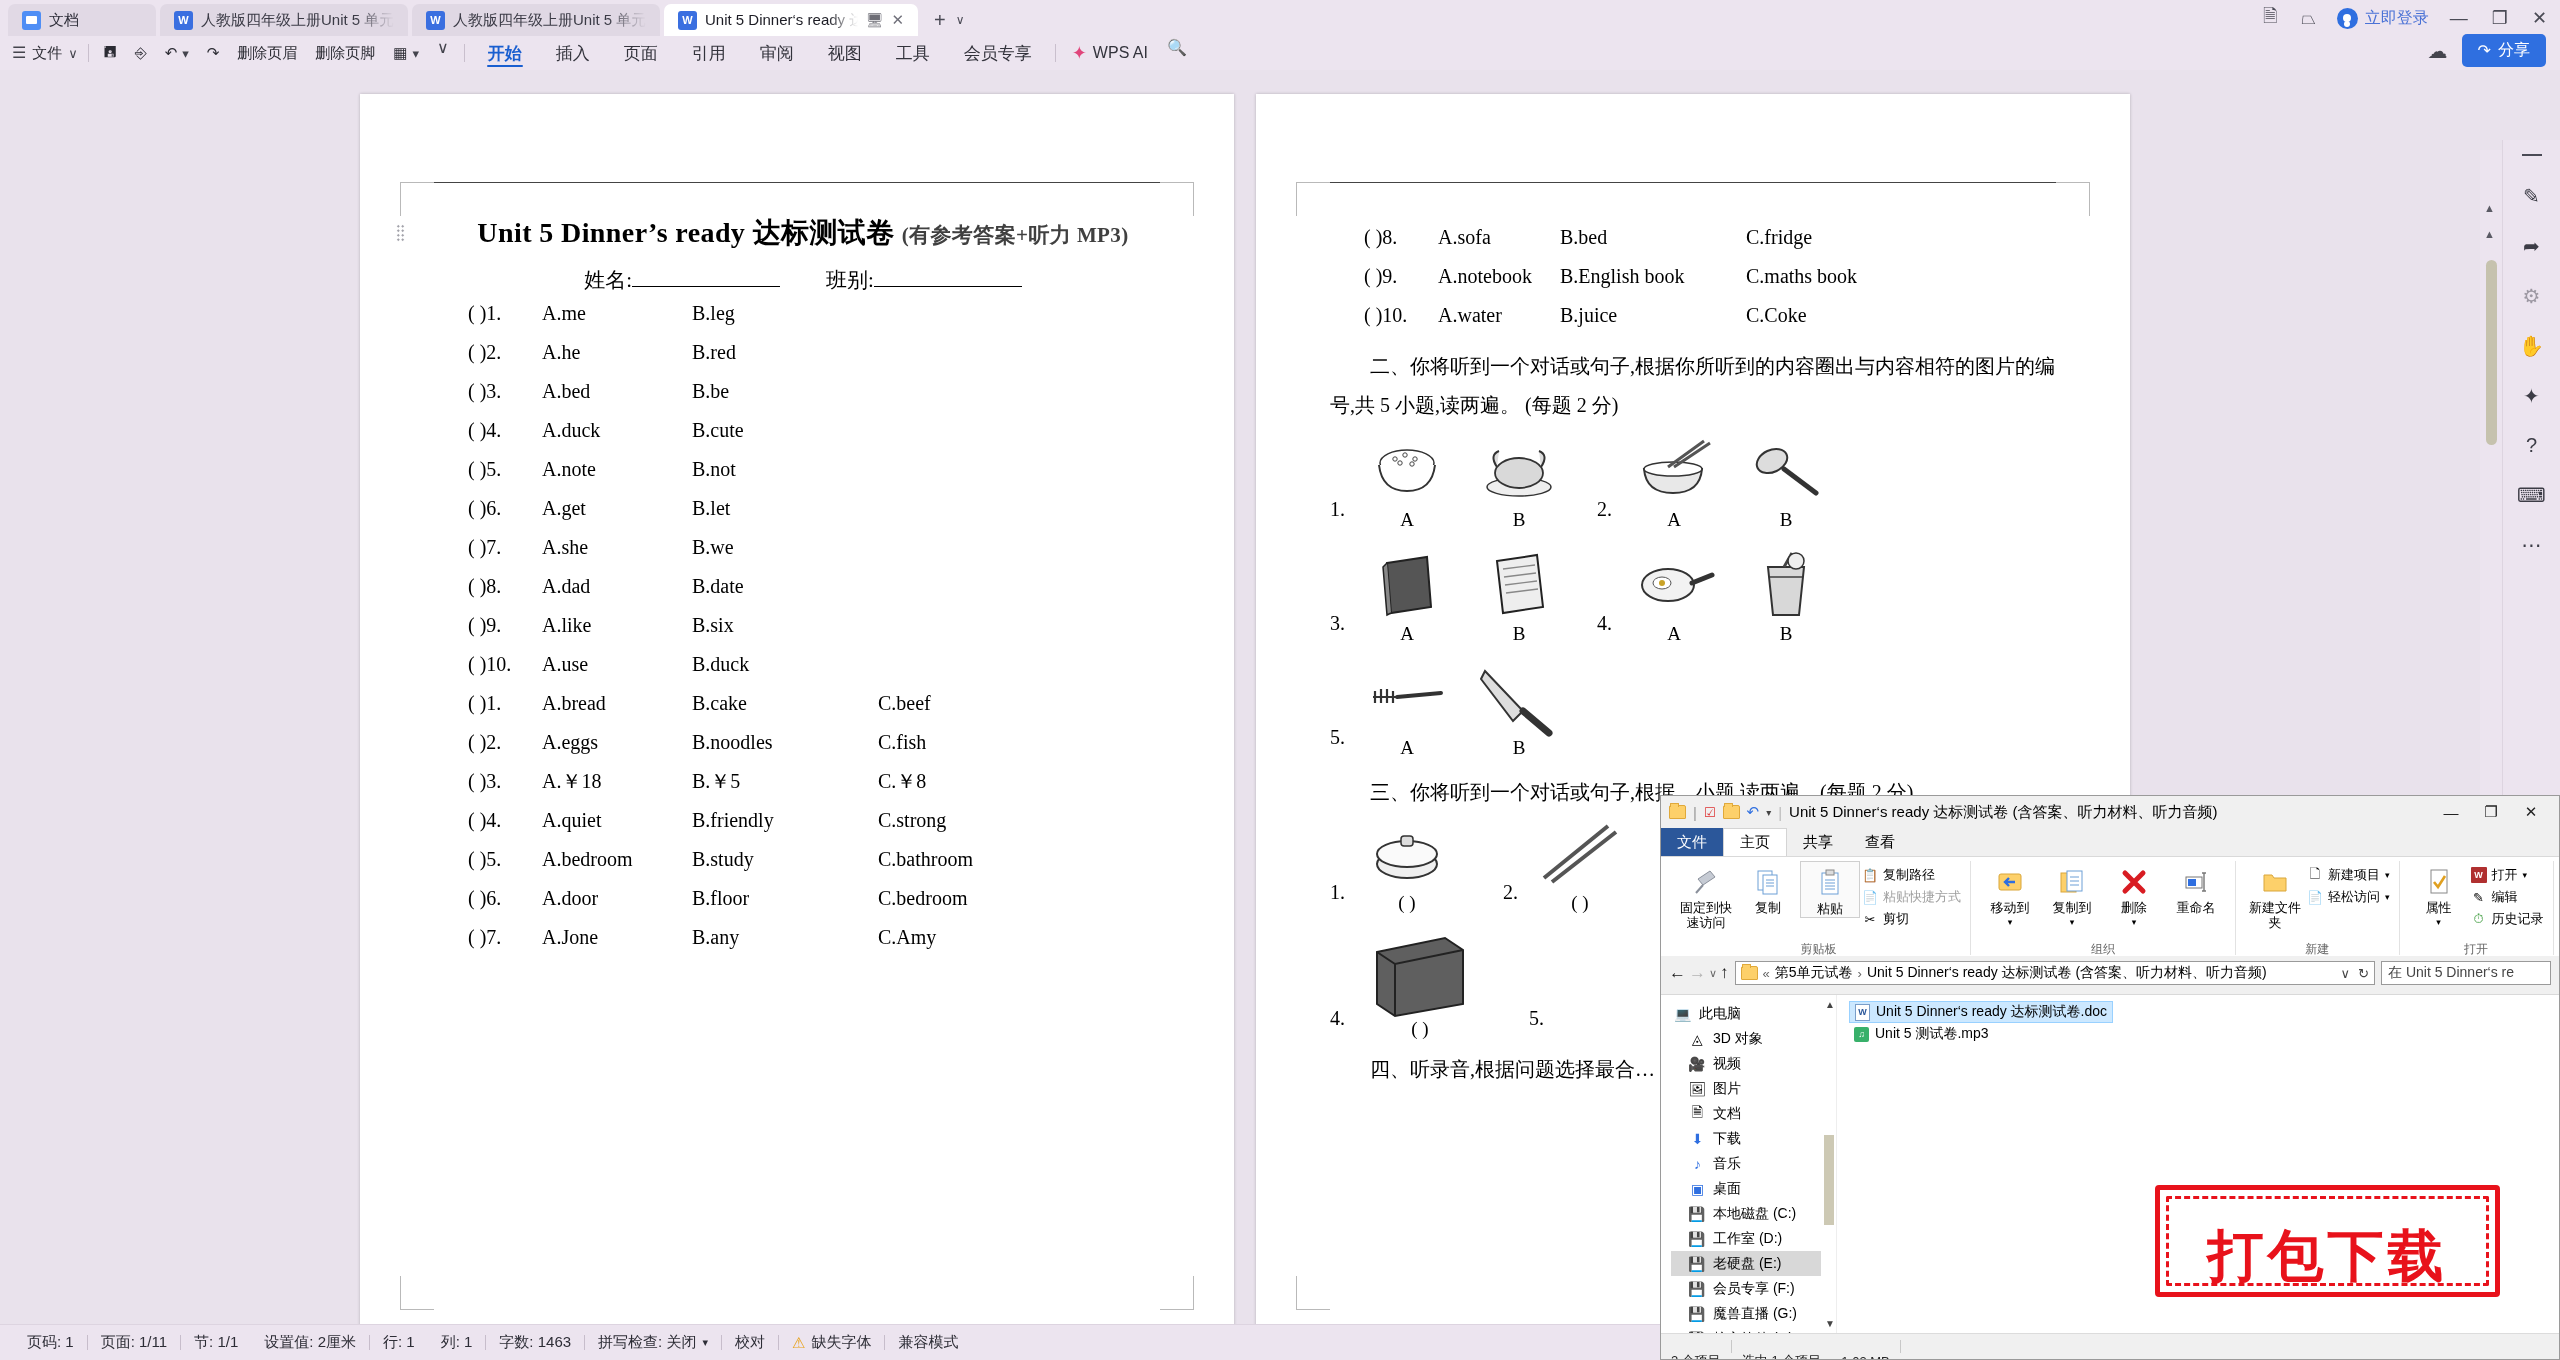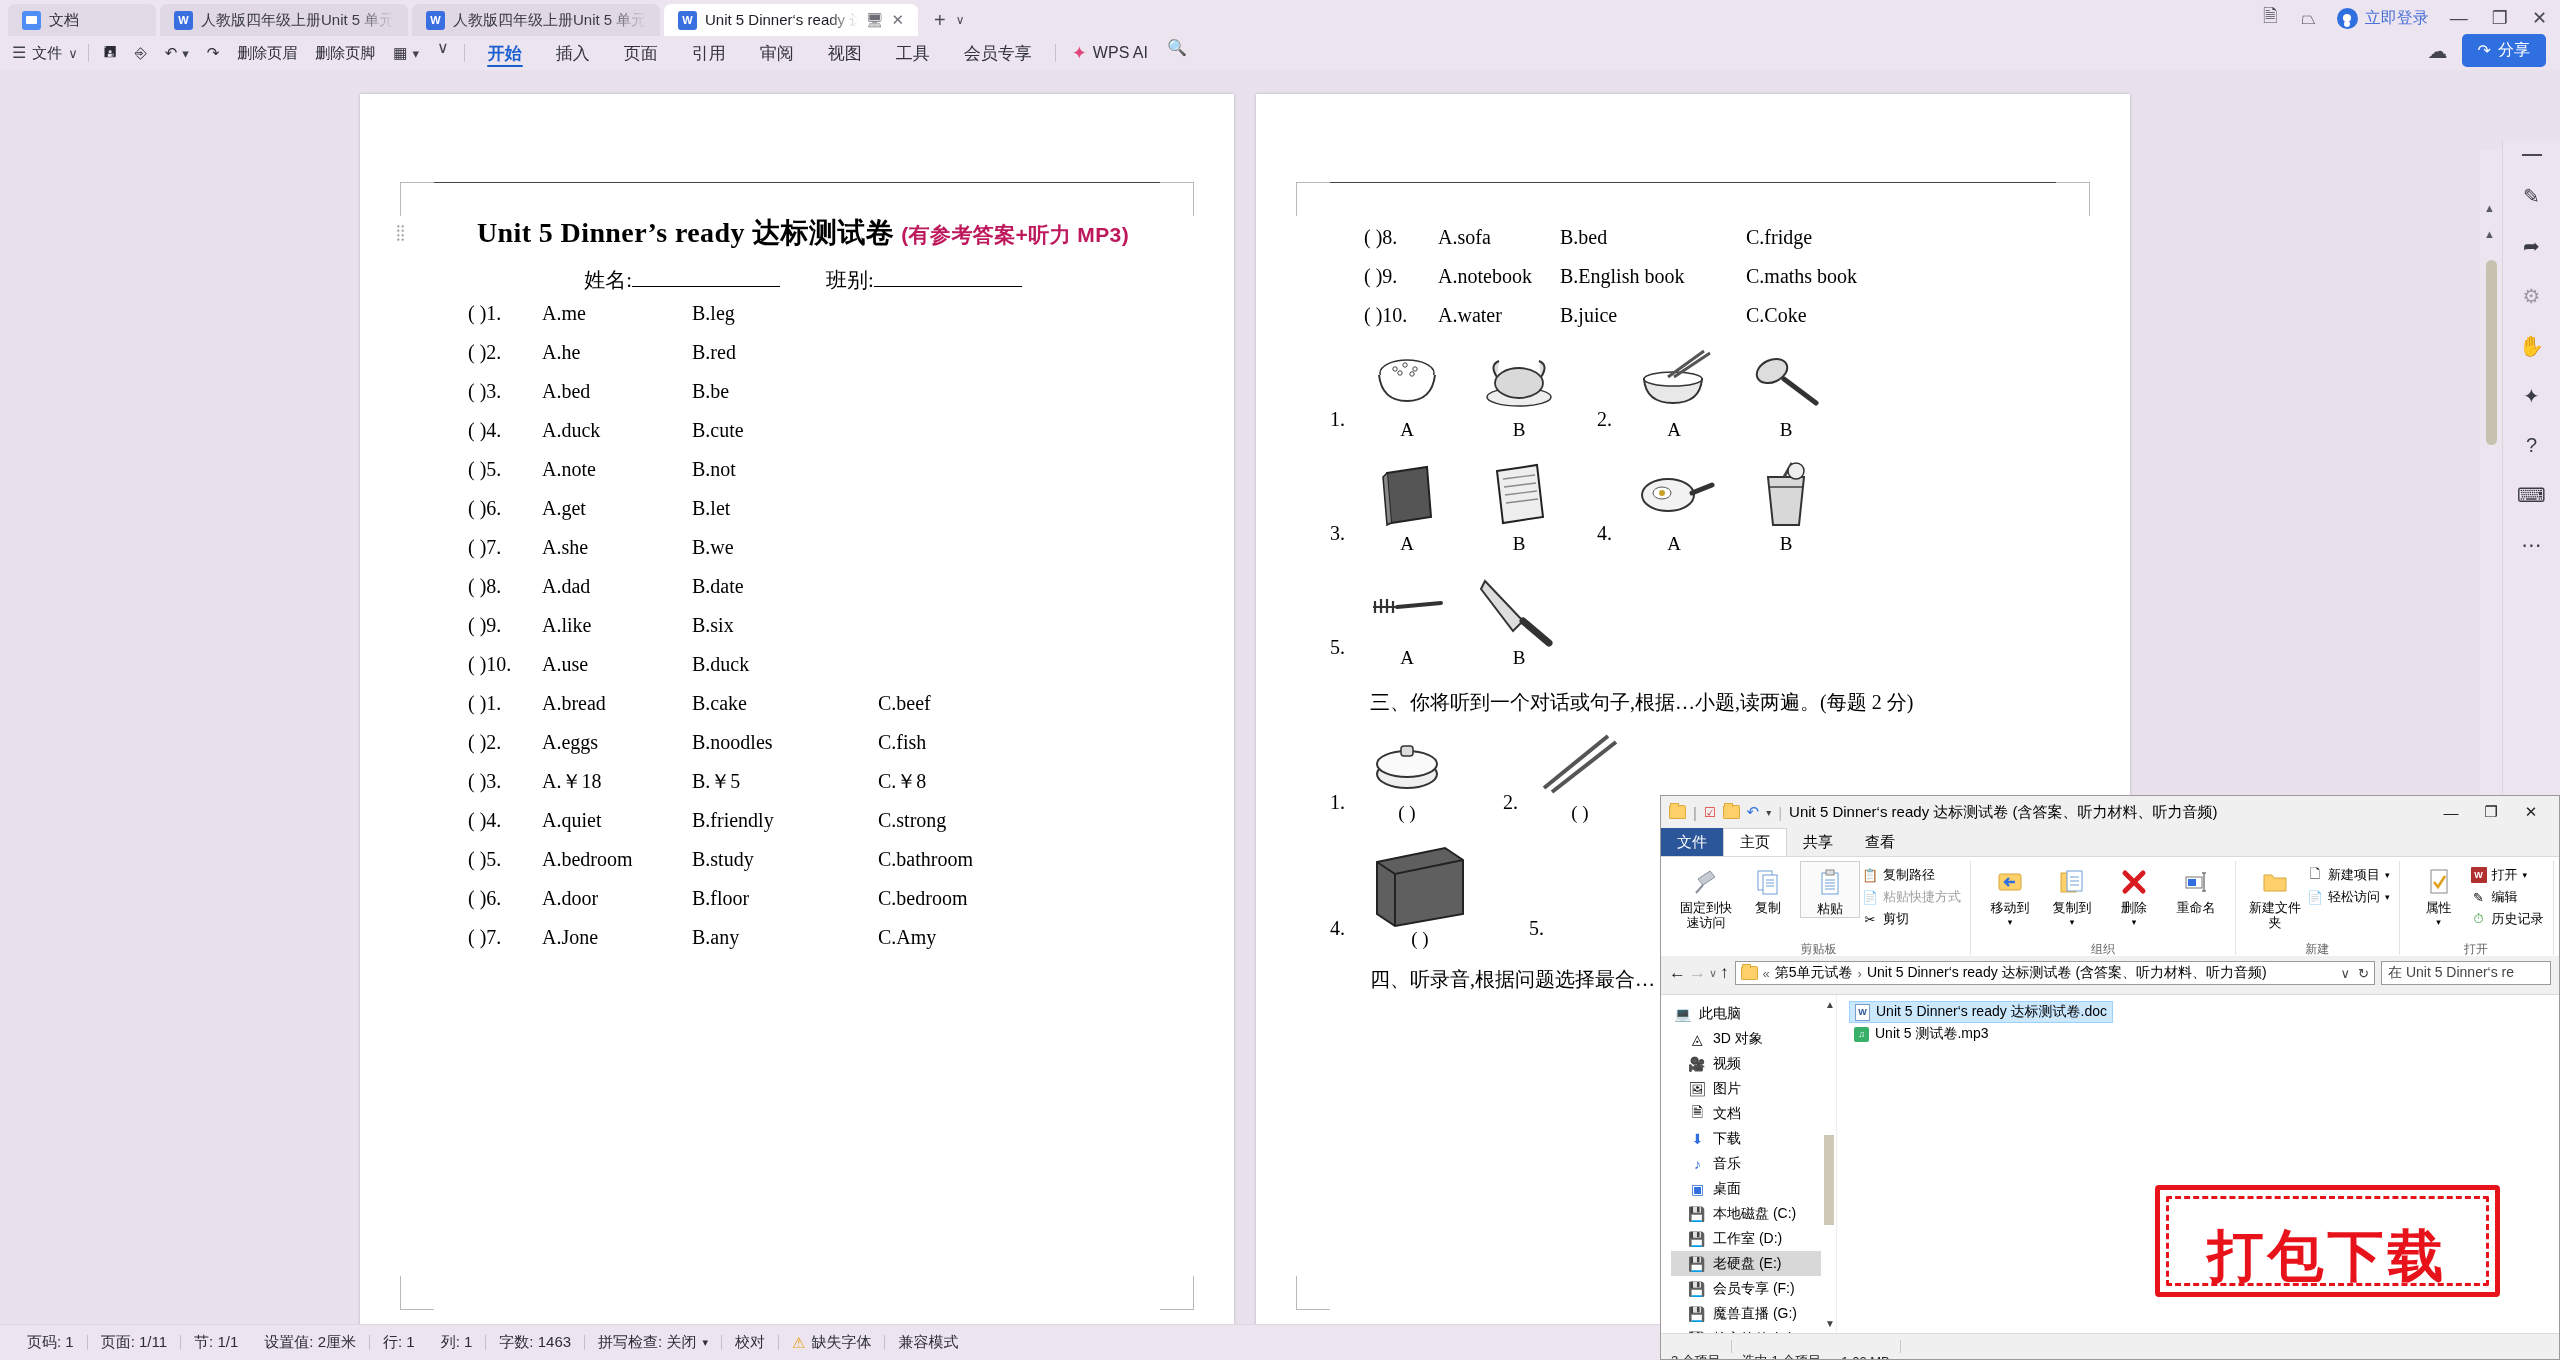--- a/index.html
+++ b/index.html
@@ -92,21 +92,21 @@
   .c-br{ bottom:36px; right:40px; border-left:none;border-top:none;}
   .hdr-rule { position:absolute; top:88px; left:74px; right:74px; height:1px; background:#444; }
 
   .pbody { position:absolute; top:106px; left:74px; right:62px; bottom:40px;
            font-family:"Liberation Serif","DejaVu Serif",serif; color:#000; }
   .gripper{position:absolute;left:-38px;top:24px;width:9px;height:18px;
      background-image:radial-gradient(circle,#9a9aa2 1px,transparent 1.2px);
      background-size:4.5px 4.5px;}
   .title { text-align:center; font-size:28px; font-weight:bold; letter-spacing:.4px;
            margin-top:14px; white-space:nowrap;}
-  .title .red { color:#be185d; font-family:Liberation Sans, sans-serif; font-size:21px;margin-left:7px; }
+  .title .red { color:#404040; font-family:Liberation Serif, serif; font-size:21px;margin-left:7px; }
   .nameline { text-align:center; font-size:21px; margin-top:14px; }
   .nameline u { text-decoration:none; border-bottom:1.6px solid #000;
                 display:inline-block; width:148px; }
   .nameline .gap { display:inline-block; width:46px; }
   .centerline { text-align:center; font-size:20px; margin-top:24px; }
   .para { font-size:20px; line-height:1.95; margin-top:12px; text-indent:2em; }
   .q { font-size:20px; line-height:1.95; display:flex; }
   .q .paren { width:74px; }
   .q .opt { display:inline-block; }
   .ql { padding-left:34px; }
@@ -461,20 +461,21 @@
               <span class="opt">C.maths book</span>
             </div>
           <div class="q">
               <span class="paren">(      )10.</span>
               <span class="opt w100">A.water</span>
               <span class="opt w180">B.juice</span>
               <span class="opt">C.Coke</span>
             </div>
         </div>
 
+        <div class="para">二、你将听到一个对话或句子,根据你所听到的内容圈出与内容相符的图片的编号,共 5 小题,读两遍。 (每题 2 分)</div>
 
         <div class="picrow">
           <span class="numlbl">1.</span>
           <div style="display:flex;flex-direction:column;">
             <div style="display:flex;">
               <div class="pic">
                 <svg width="84" height="74" viewBox="0 0 84 74">
                     <ellipse cx="42" cy="28" rx="27" ry="13" fill="#fff" stroke="#333" stroke-width="1.5"></ellipse>
                     <path d="M14 30 q3 26 28 26 q25 0 28 -26" fill="#fff" stroke="#333" stroke-width="2"></path>
                     <circle cx="30" cy="24" r="2.2" fill="none" stroke="#444"></circle>

